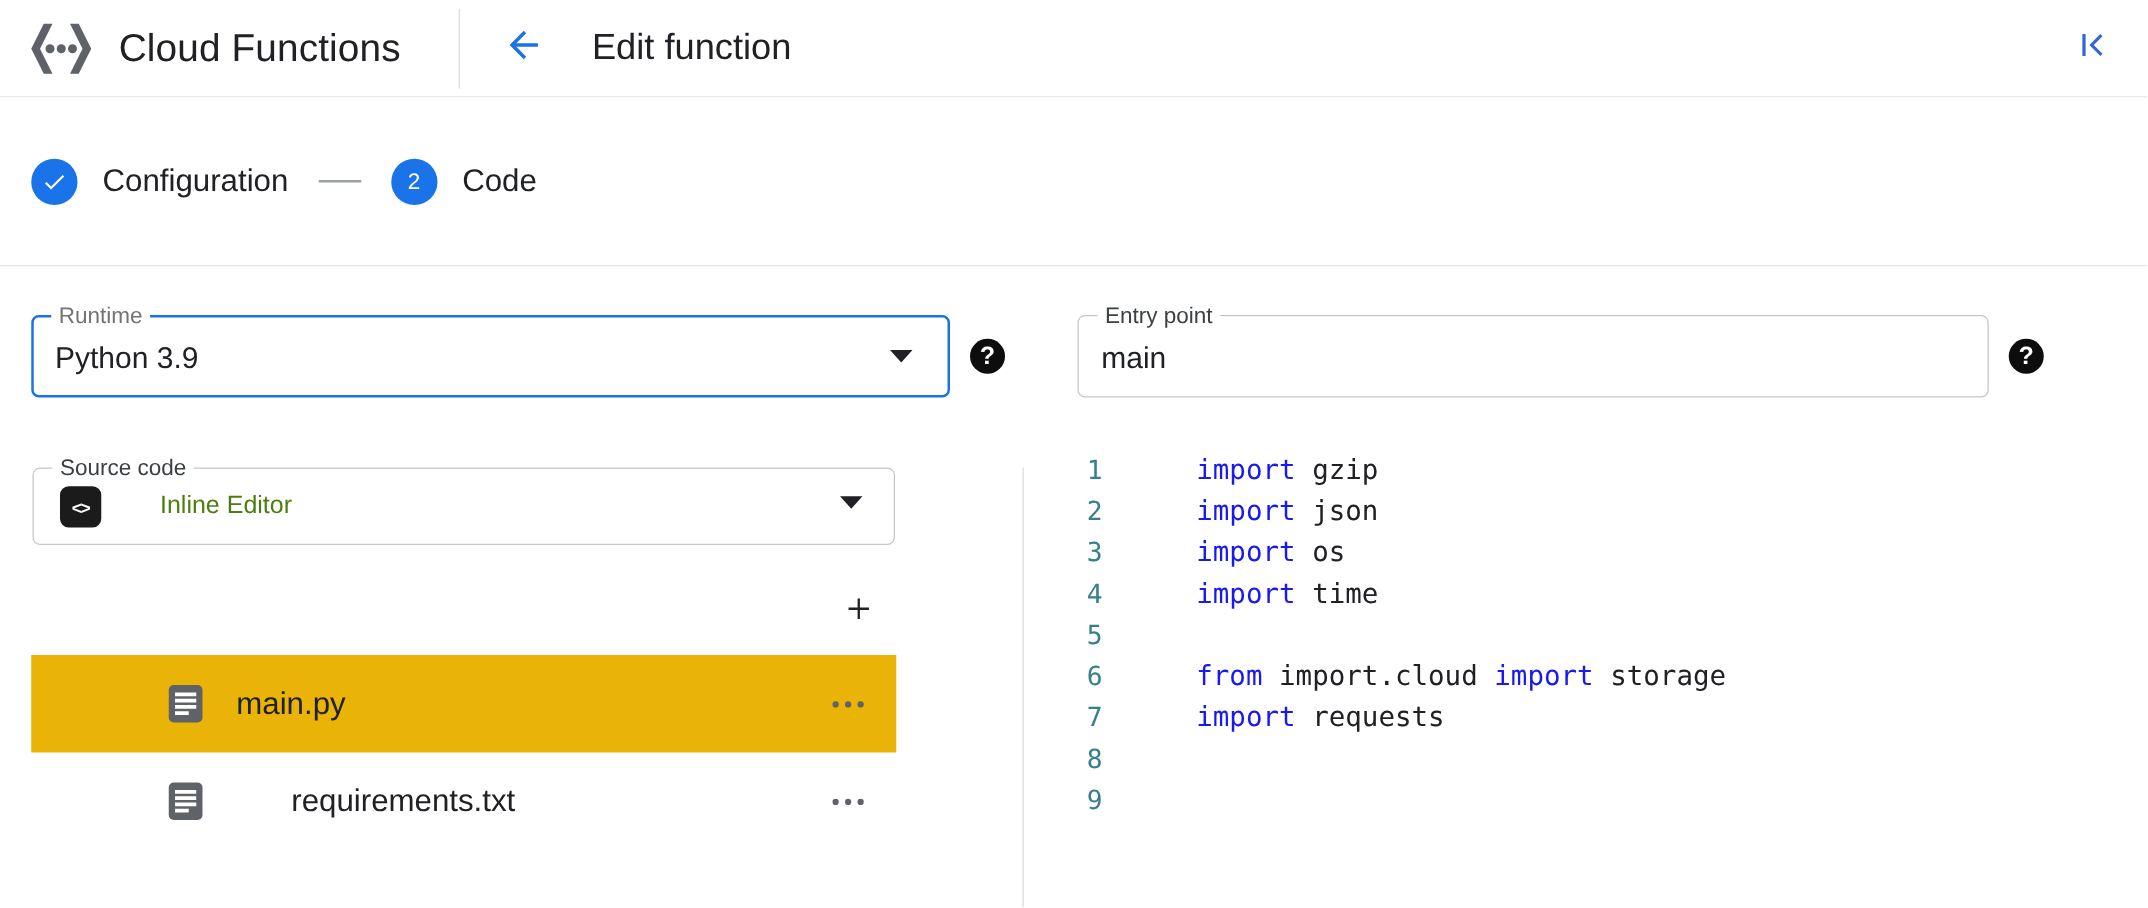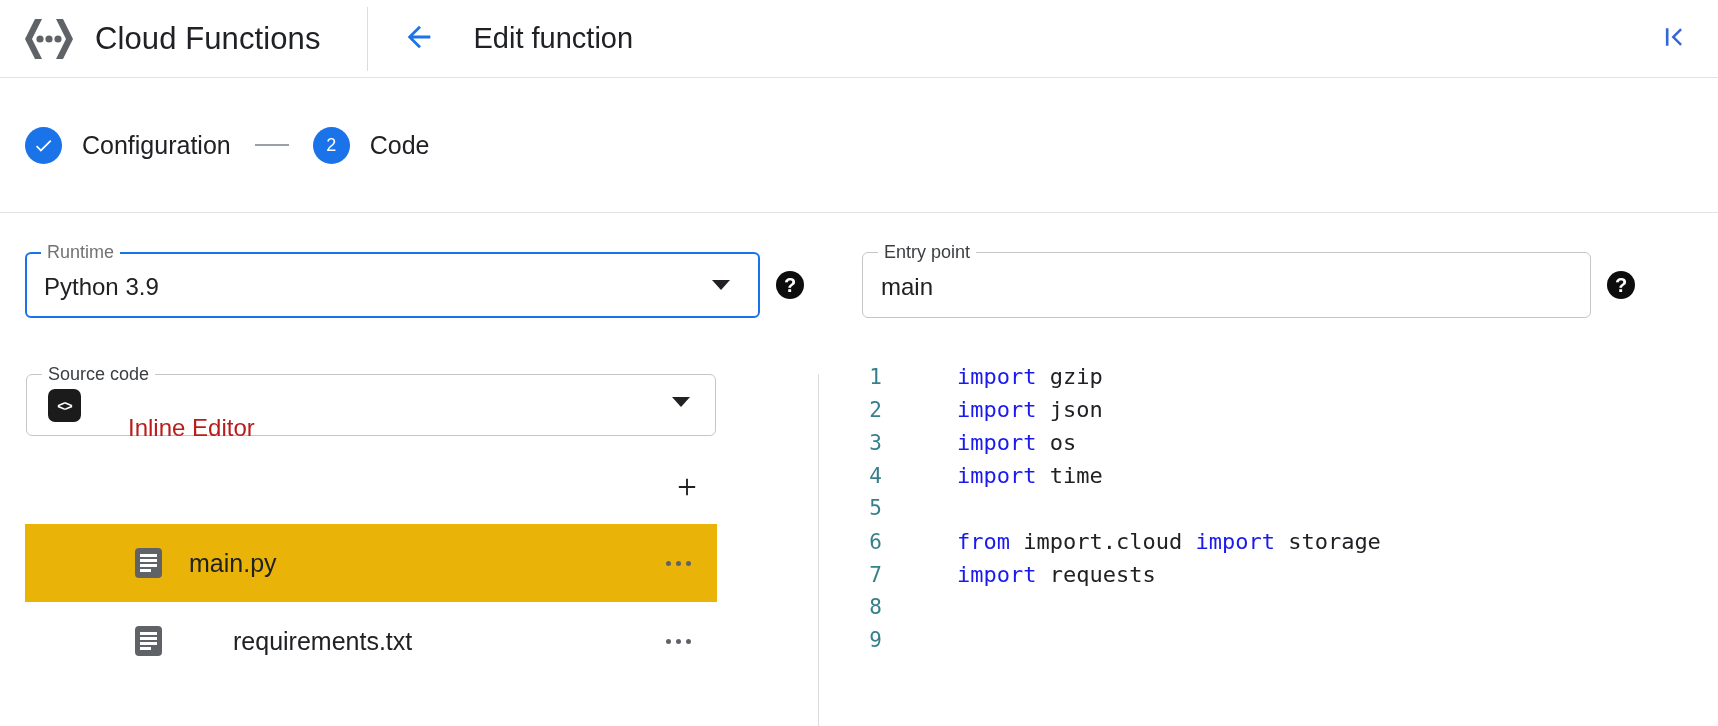--- a/index.html
+++ b/index.html
@@ -87,21 +87,21 @@
   
   #entry-field  { left: 862px; top: 252px; width: 729px; height: 66px; }
   #entry-legend { left: 878px; top: 243px; }
   #entry-value  { left: 881px; top: 273px; }
   #entry-help   { position: absolute; left: 1607px; top: 271px; }
 
   
   #source-field  { left: 26px; top: 374px; width: 690px; height: 62px; }
   #source-legend { left: 42px; top: 365px; }
   #source-icon   { position: absolute; left: 48px; top: 389px; }
-  #source-value  { position: absolute; left: 128px; top: 414px; font-size: 24px; color:#b91c1c; }
+  #source-value  { position: absolute; left: 128px; top: 393px; font-size: 20px; color:#4d7c0f; }
   #source-arrow  { position: absolute; left: 672px; top: 397px; }
 
   .caret {
     width: 0; height: 0; border-left: 9px solid transparent;
     border-right: 9px solid transparent; border-top: 10px solid #202124;
   }
   .help-icon {
     width: 28px; height: 28px; border-radius: 50%; background: #0d0d0d;
     color: #fff; font-size: 20px; font-weight: bold; line-height: 28px;
     text-align: center; cursor: pointer;

